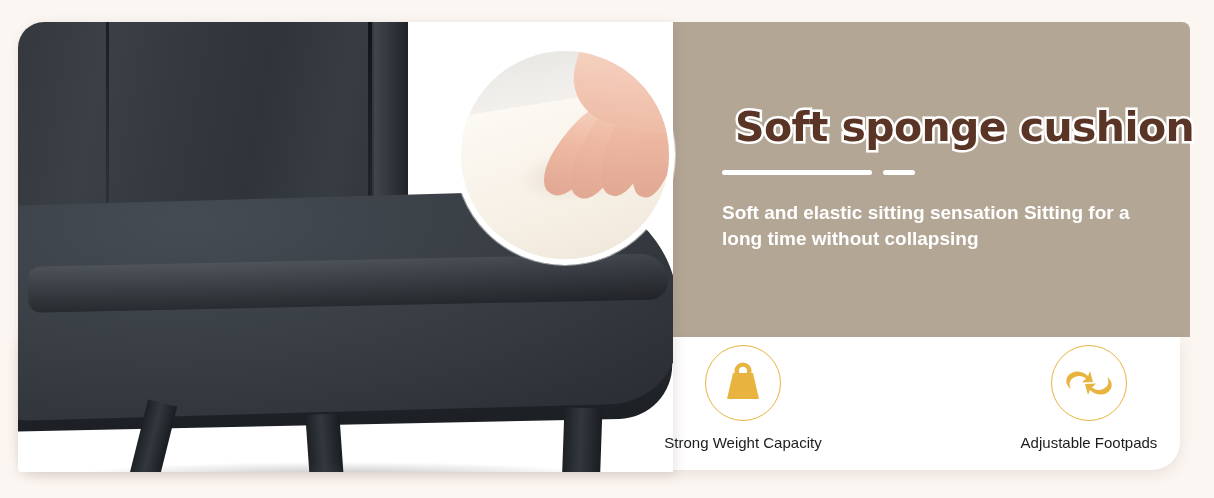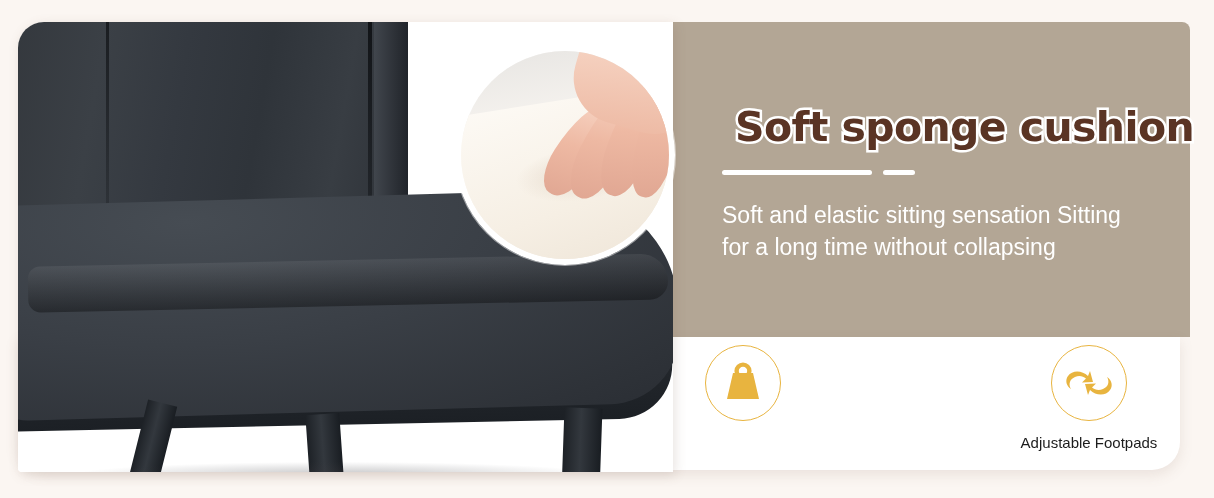--- a/index.html
+++ b/index.html
@@ -249,23 +249,23 @@
   }
   .divider .bar-short {
     width: 32px;
     height: 5px;
     background: #ffffff;
     border-radius: 3px;
   }
   .subtext {
     margin: 25px 16px 0 0;
     color: #ffffff;
-    font-size: 23px;
+    font-size: 19px;
     line-height: 1.38;
-    font-weight: normal;
+    font-weight: bold;
     max-width: 440px;
   }
 
   
   .features {
     position: absolute;
     left: 660px;
     top: 345px;
     width: 512px;
     display: flex;
@@ -343,20 +343,21 @@
   <div class="features">
 
 
     <div class="feature">
       <div class="feature-icon">
         <svg width="46" height="46" viewBox="0 0 46 46" fill="none">
           <circle cx="23" cy="11" r="6.4" stroke="#e8b43f" stroke-width="4.4"></circle>
           <path d="M13 13 H33 L39 39 H7 Z" fill="#e8b43f"></path>
         </svg>
       </div>
+      <div class="feature-label">Strong Weight Capacity</div>
     </div>
 
     <div class="feature">
       <div class="feature-icon">
         <svg width="50" height="40" viewBox="0 0 50 40" fill="#e8b43f">
           <path d="M24 13 C18 7 8 7 4 13 C1 17 2 23 7 26 C4 21 6 16 11 14 C15 12.4 19 13 22 15.6 L18 19.4 L29 19 L26 8 Z"></path>
           <path d="M26 27 C32 33 42 33 46 27 C49 23 48 17 43 14 C46 19 44 24 39 26 C35 27.6 31 27 28 24.4 L32 20.6 L21 21 L24 32 Z"></path>
         </svg>
       </div>
       <div class="feature-label">Adjustable Footpads</div>

